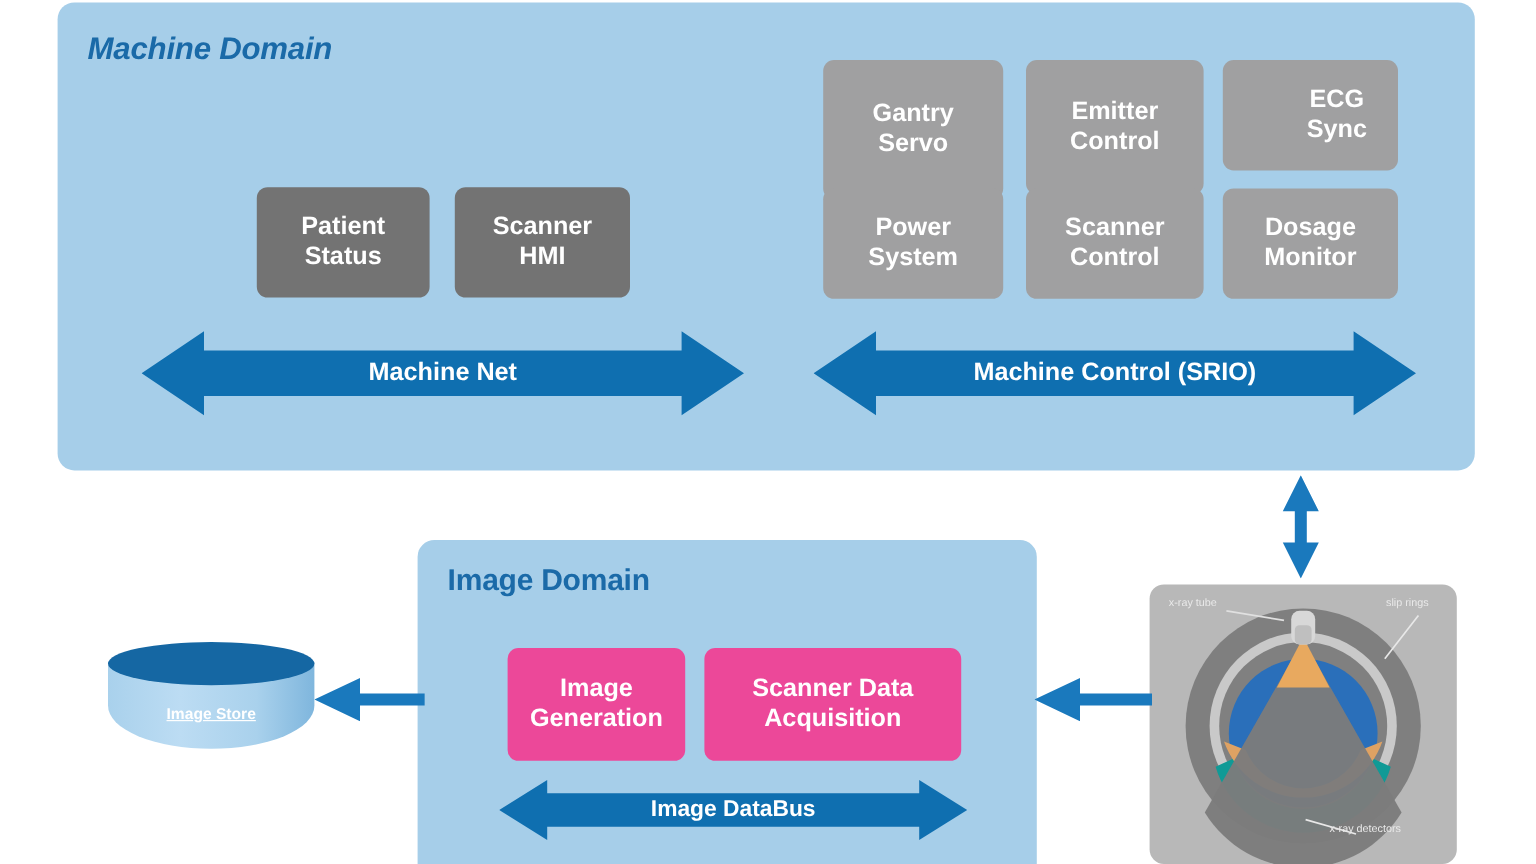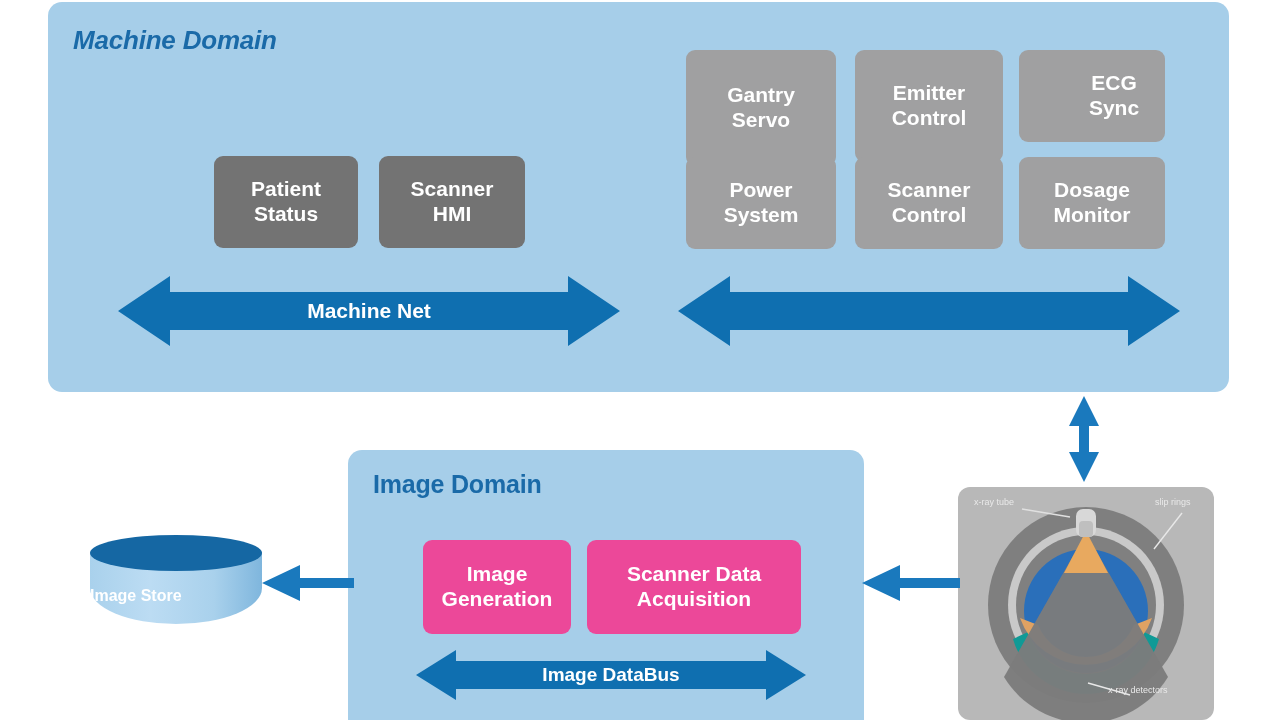--- a/index.html
+++ b/index.html
@@ -150,24 +150,25 @@
     position: absolute;
     left: 0; top: 0;
     width: 172px; height: 36px;
     background: #1567a3;
     border-radius: 86px / 18px;
   }
   #image-store .cyl-label {
     position: absolute;
     left: 0; top: 52px;
     width: 172px;
-    text-align: left;
+    text-align: center;
     color: #ffffff;
     font-weight: bold;
-    font-size: 16px;
+    font-size: 13px;
+    text-decoration: underline;
   }
 
   
   #scanner-illustration {
     position: absolute;
     left: 958px;
     top: 487px;
     width: 256px;
     height: 233px;
     background: #b8b8b8;
@@ -254,20 +255,21 @@
     <svg width="502" height="78" viewBox="0 0 502 78">
       <polygon points="0,39 52,4 52,20 450,20 450,4 502,39 450,74 450,58 52,58 52,74" fill="#0f6fb0"></polygon>
     </svg>
     <div class="bus-label">Machine Net</div>
   </div>
 
   <div class="bus-arrow" id="bus-machine-ctrl">
     <svg width="502" height="78" viewBox="0 0 502 78">
       <polygon points="0,39 52,4 52,20 450,20 450,4 502,39 450,74 450,58 52,58 52,74" fill="#0f6fb0"></polygon>
     </svg>
+    <div class="bus-label">Machine Control (SRIO)</div>
   </div>
 
   <div class="domain-panel" id="image-domain"></div>
   <div class="domain-title" id="image-domain-title">Image Domain</div>
 
   <div class="module-box orange img-box" id="box-image-generation">
     <span>
       <span>Image</span><br>
       <span>Generation</span>
     </span>

